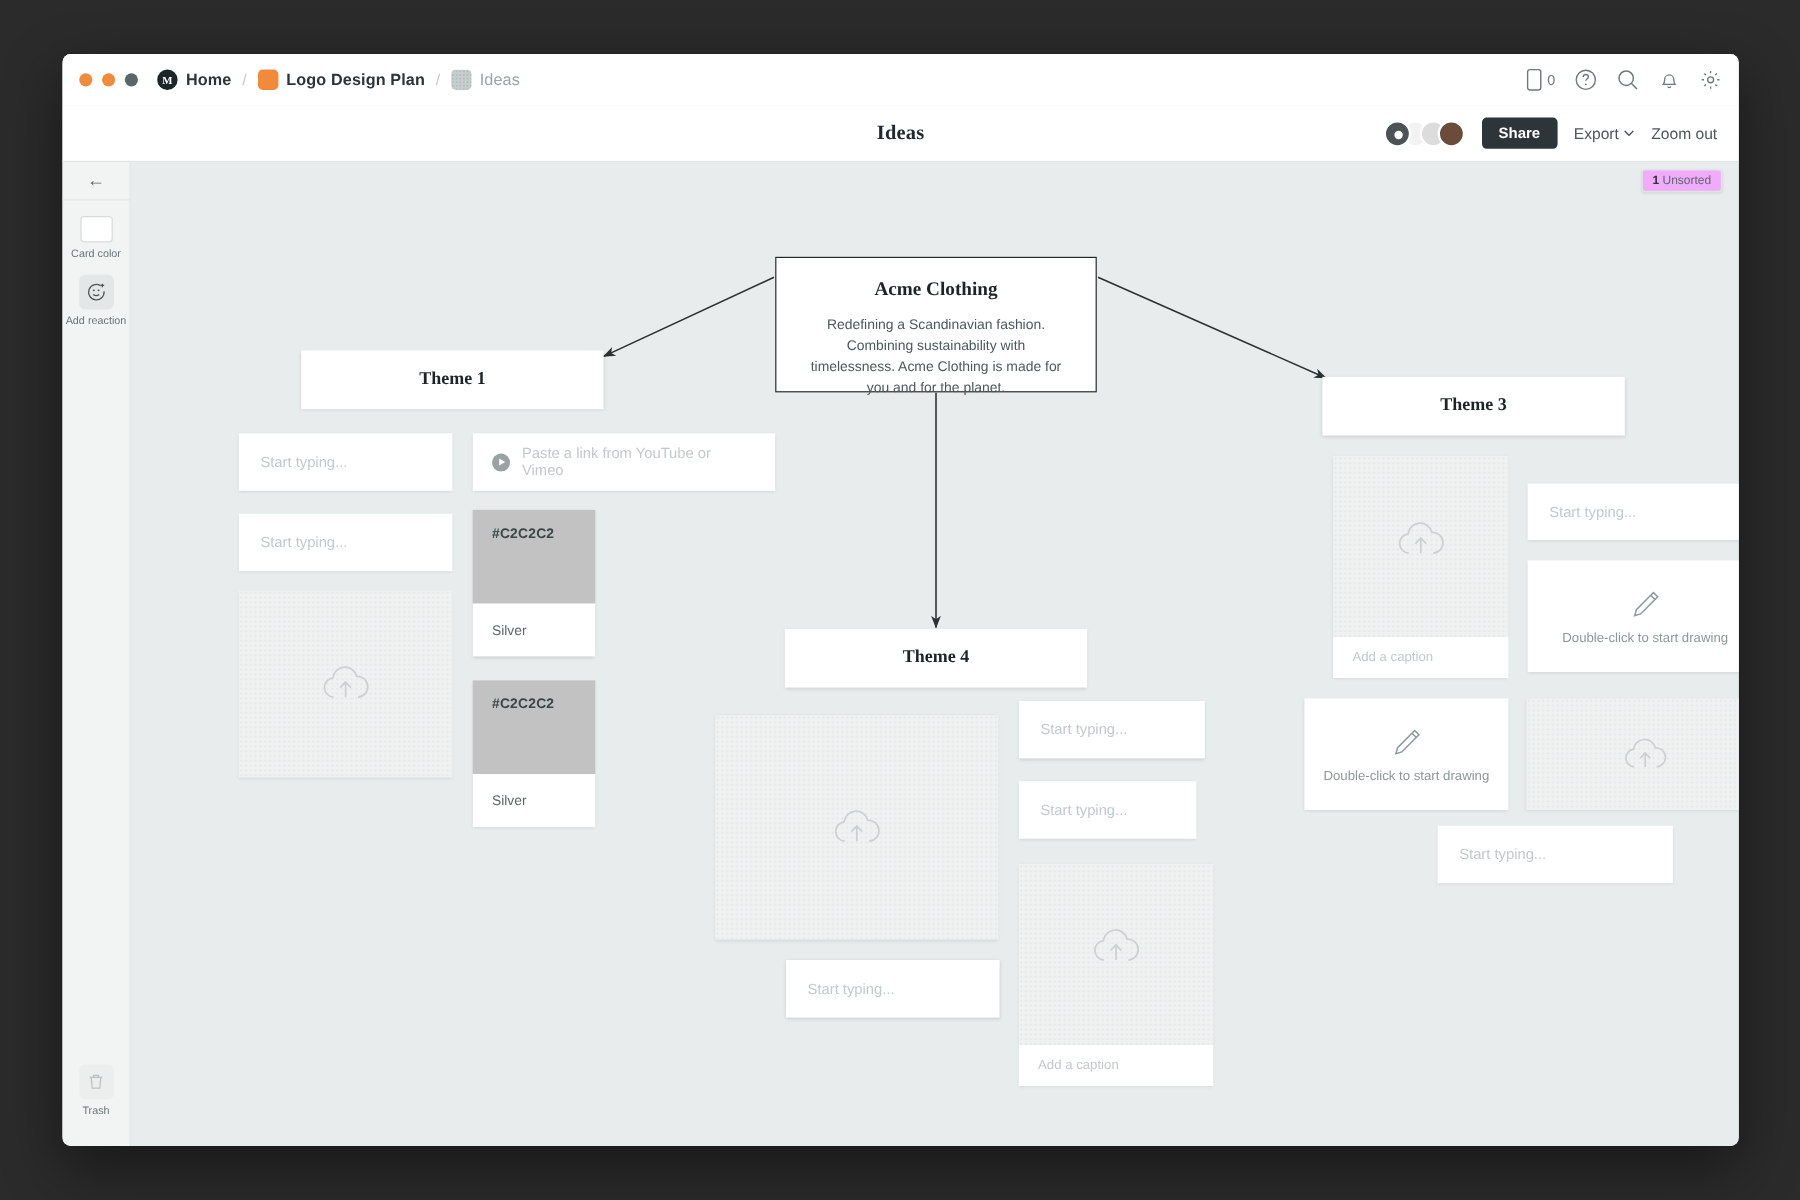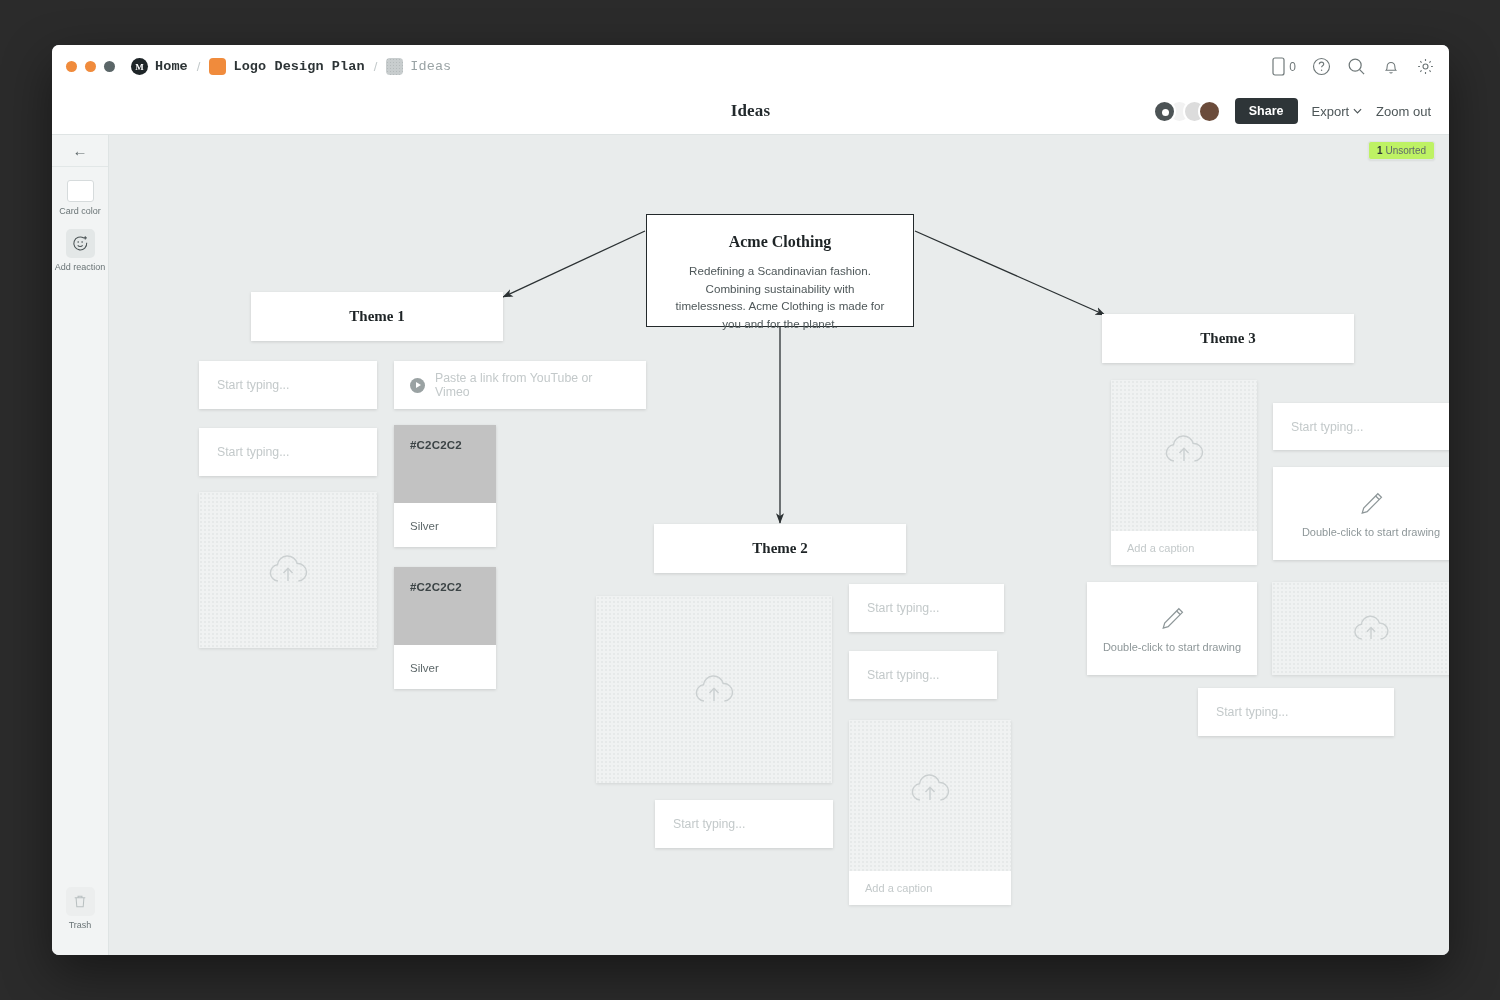--- a/index.html
+++ b/index.html
@@ -19,21 +19,21 @@
   .topbar {
     position:absolute; left:0; top:0; width:100%; height:43px;
     background:#ffffff; display:flex; align-items:center; padding:0 14px;
   }
   .lights { display:flex; gap:8px; align-items:center; margin-right:16px; }
   .light { width:11px; height:11px; border-radius:50%; }
   .l1 { background:#f08b3c; } .l2 { background:#f08b3c; } .l3 { background:#5b6668; }
 
   .crumbs { display:flex; align-items:center; gap:8px; }
   .crumb { display:flex; align-items:center; gap:7px; }
-  .crumb-label { font-size:13.5px; font-weight:bold; color:#2d3436; letter-spacing:.1px;font-family:Liberation Mono, monospace; }
+  .crumb-label { font-size:13.5px; font-weight:bold; color:#2d3436; letter-spacing:.1px; }
   .crumb-label.muted { color:#9aa3a5; font-weight:normal; }
   .crumb-sep { color:#c3cacb; font-size:13px; padding:0 1px; }
   .ic-home {
     width:17px; height:17px; border-radius:50%; background:#1e2528;
     display:flex; align-items:center; justify-content:center;
     color:#fff; font-size:9px; font-weight:bold; font-family:"Liberation Serif", serif;
   }
   .ic-sq { width:17px; height:17px; border-radius:4px; background:#f08b3c; }
   .ic-sq.grey {
     background:#c8cdce;
@@ -96,21 +96,21 @@
   }
   .rail-label { font-size:9px; color:#6a7476; margin-top:4px; }
   .rail-trash { position:absolute; bottom:25px; left:0; width:100%; text-align:center; cursor:pointer; }
 
   
   .canvas {
     position:absolute; left:57px; top:90px; right:0; bottom:0;
     background:#e9ecec; overflow:hidden;
   }
   .unsorted {
-    position:absolute; right:14px; top:6px; background:#bef264;
+    position:absolute; right:14px; top:6px; background:#f0abfc;
     border:1px solid #e0e4e4; border-radius:3px; padding:3px 8px;
     font-size:10px; color:#5f696b; box-shadow:0 1px 2px rgba(0,0,0,.07); cursor:pointer;
   }
   .unsorted b { color:#2d3436; }
 
   svg.wires { position:absolute; left:0; top:0; width:100%; height:100%; pointer-events:none; }
 
   .card { position:absolute; background:#fff; box-shadow:0 1px 3px rgba(0,0,0,.13); }
 
   .root-card {
@@ -338,21 +338,21 @@
     </div>
 
     <div class="img-card" style="left:90px; top:357px; width:178px; height:156px; position:absolute;">
       <svg class="cloud" width="46" height="38" viewBox="0 0 48 38" fill="none" stroke="currentColor" stroke-width="1.5">
         <path d="M13.5 30.5A8.5 8.5 0 0 1 13 13.6a10.5 10.5 0 0 1 20.6-1.3 7.9 7.9 0 0 1 1.2 18.2"></path>
         <path d="M24 30.5V17.5M19.3 22.2 24 17.3l4.7 4.9"></path>
       </svg>
     </div>
 
     <div class="card theme-card" style="left:545px; top:389px; width:252px; height:49px;">
-      <span class="theme-title">Theme 2</span>
+      <span class="theme-title">Theme 4</span>
     </div>
 
     <div class="img-card" style="left:487px; top:461px; width:236px; height:187px; position:absolute;">
       <svg class="cloud" width="46" height="38" viewBox="0 0 48 38" fill="none" stroke="currentColor" stroke-width="1.5">
         <path d="M13.5 30.5A8.5 8.5 0 0 1 13 13.6a10.5 10.5 0 0 1 20.6-1.3 7.9 7.9 0 0 1 1.2 18.2"></path>
         <path d="M24 30.5V17.5M19.3 22.2 24 17.3l4.7 4.9"></path>
       </svg>
     </div>
 
     <div class="card text-card" style="left:740px; top:449px; width:155px; height:48px;">

